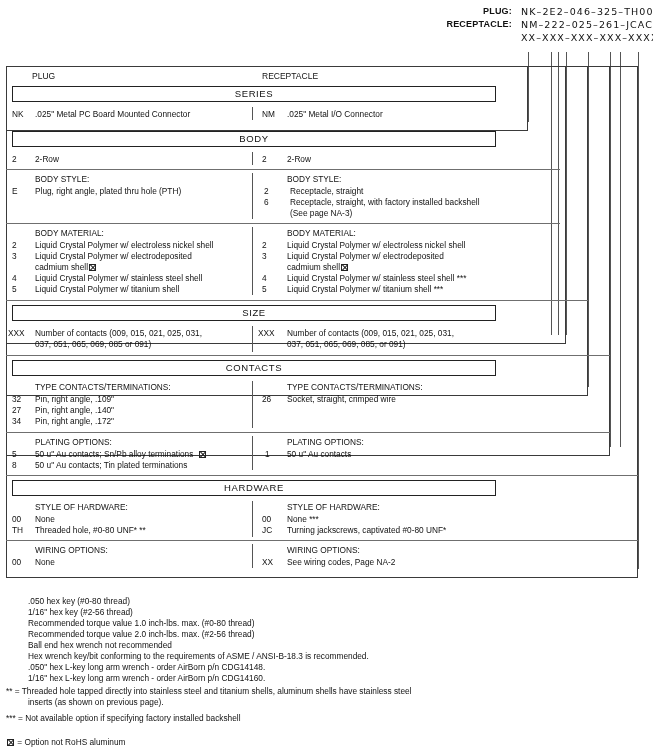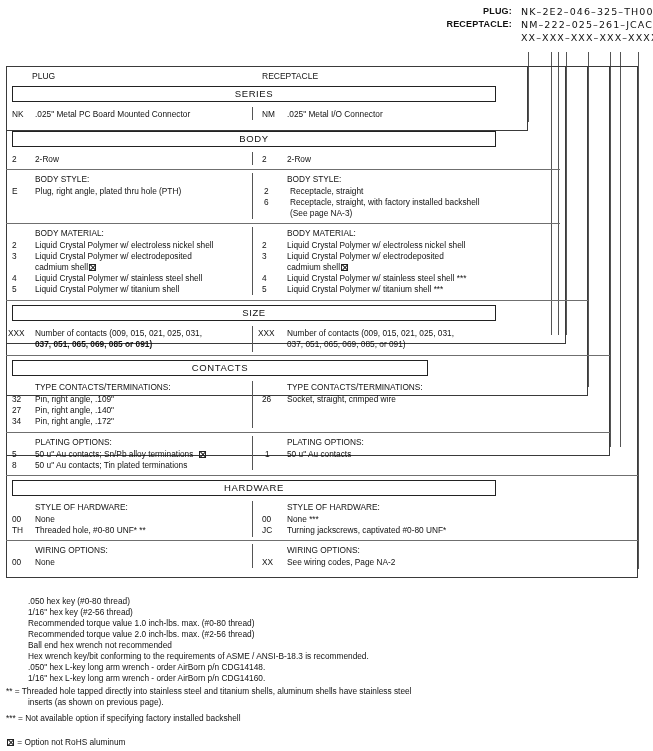--- a/index.html
+++ b/index.html
@@ -152,27 +152,27 @@
   <span class="desc" style="left:287px;top:213px;">Liquid Crystal Polymer w/ stainless steel shell ***</span>
   <span class="code" style="left:262px;top:224px;">5</span>
   <span class="desc" style="left:287px;top:224px;">Liquid Crystal Polymer w/ titanium shell ***</span>
 
   <span class="hline" style="left:6px;top:240px;width:582px;"></span>
 
   <div class="bar" style="left:12px;top:245px;width:484px;height:16px;">SIZE</div>
   <span class="vdiv" style="left:252px;top:266px;height:26px;"></span>
   <span class="code" style="left:8px;top:268px;">XXX</span>
   <span class="desc" style="left:35px;top:268px;">Number of contacts (009, 015, 021, 025, 031,</span>
-  <span class="desc" style="left:35px;top:279px;font-weight:bold;">037, 051, 065, 069, 085 or 091)</span>
+  <span class="desc" style="left:35px;top:279px;">037, 051, 065, 069, 085 or 091)</span>
   <span class="code" style="left:258px;top:268px;">XXX</span>
   <span class="desc" style="left:287px;top:268px;">Number of contacts (009, 015, 021, 025, 031,</span>
   <span class="desc" style="left:287px;top:279px;">037, 051, 065, 069, 085, or 091)</span>
   <span class="hline" style="left:6px;top:295px;width:604px;"></span>
 
-  <div class="bar" style="left:12px;top:300px;width:416px;height:16px;">CONTACTS</div>
+  <div class="bar" style="left:12px;top:300px;width:484px;height:16px;">CONTACTS</div>
 
   <span class="vdiv" style="left:252px;top:321px;height:47px;"></span>
   <span class="cap" style="left:35px;top:322px;">TYPE CONTACTS/TERMINATIONS:</span>
   <span class="code" style="left:12px;top:334px;">32</span>
   <span class="desc" style="left:35px;top:334px;">Pin, right angle, .109"</span>
   <span class="code" style="left:12px;top:345px;">27</span>
   <span class="desc" style="left:35px;top:345px;">Pin, right angle, .140"</span>
   <span class="code" style="left:12px;top:356px;">34</span>
   <span class="desc" style="left:35px;top:356px;">Pin, right angle, .172"</span>
   <span class="cap" style="left:287px;top:322px;">TYPE CONTACTS/TERMINATIONS:</span>

